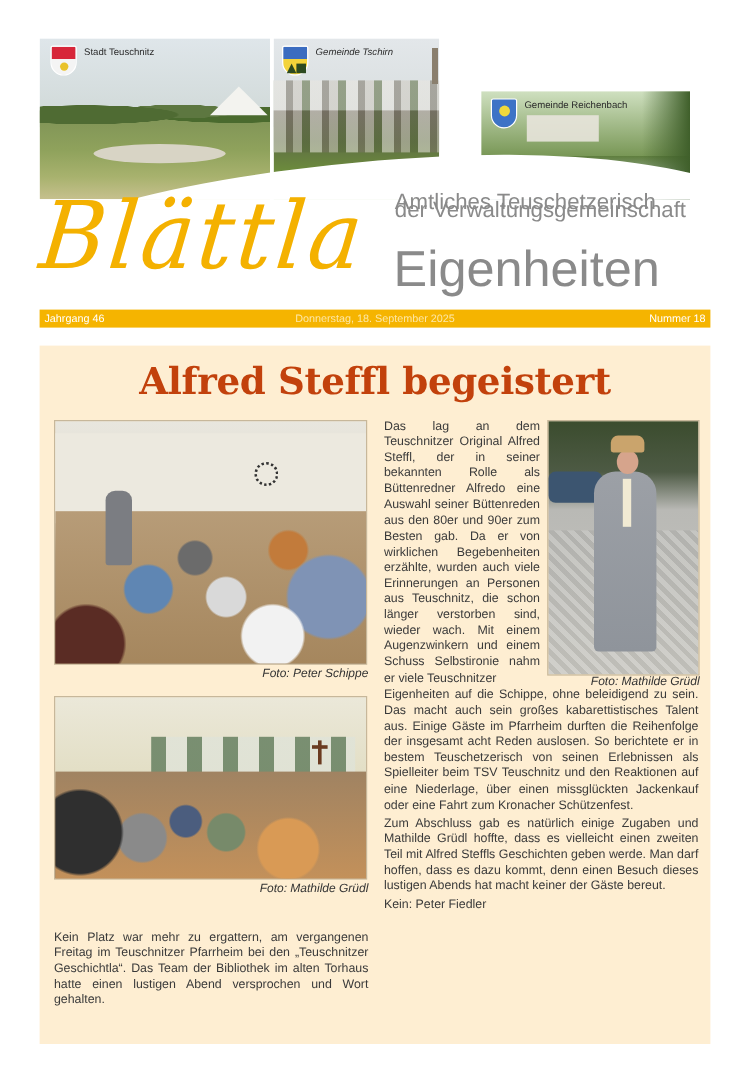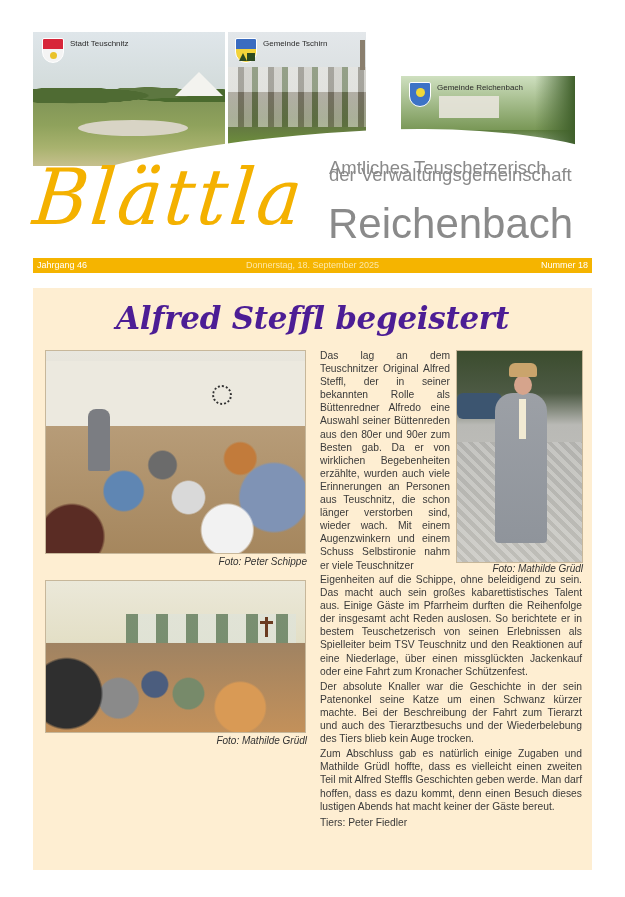--- a/index.html
+++ b/index.html
@@ -14,21 +14,21 @@
   .p1 { left: 0; width: 192px; }
   .p1 .sky { background: linear-gradient(#dfe6ea, #cfd8d6); }
   .p1 .ground { background: linear-gradient(#7d9156 0%, #8fa25c 45%, #a8b26e 75%, #c6c08d 100%); }
   .p1 .tent { position: absolute; left: 142px; top: 40px; width: 0; height: 0;
       border-left: 24px solid transparent; border-right: 24px solid transparent; border-bottom: 24px solid #f3f3ef; }
   .p1 .trees { position: absolute; left: 0; top: 48px; width: 192px; height: 26px;
       background: radial-gradient(ellipse at 20% 60%, #4f6b33 0 35%, transparent 36%),
                   radial-gradient(ellipse at 60% 50%, #5d7740 0 30%, transparent 31%),
                   radial-gradient(ellipse at 85% 60%, #4a6a2e 0 30%, transparent 31%); }
   .p1 .path { position: absolute; left: 45px; top: 88px; width: 110px; height: 16px; border-radius: 50%; background: #d8d4c5; }
-  .p2 { left: 195px; width: 138px; }
+  .p2 { left: 195px; width: 138px; font-style: italic; }
   .p2 .sky { background: linear-gradient(#e3e7ea, #d6dcdc); }
   .p2 .ground { background: linear-gradient(#6e6a5f 0%, #5e6e44 35%, #6d8d3c 70%, #8bab4c 100%); }
   .p2 .houses { position: absolute; left: 0; top: 35px; width: 170px; height: 60px;
       background: repeating-linear-gradient(90deg, #e9e6df 0 10px, #7b7466 10px 16px, #cfcac0 16px 24px, #5a6b3e 24px 30px); opacity: .55; }
   .p2 .steeple { position: absolute; left: 132px; top: 8px; width: 5px; height: 30px; background: #8a7f6e; }
   .p3 { left: 368px; width: 174px; margin-top: 44px; }
   .p3 .sky { background: linear-gradient(#cfe0c0, #6f8f4a); height: 45%; }
   .p3 .ground { background: linear-gradient(#5f7e3e 0%, #a5b7a6 25%, #c7d2d0 45%, #6d8a52 75%, #3f5e2a 100%); height: 60%; }
   .p3 .house { position: absolute; left: 38px; top: 20px; width: 60px; height: 22px; background: #e8e4dc; opacity: .9; }
   .p3 .tree { position: absolute; right: 0; top: 0; width: 40px; height: 134px; background: linear-gradient(90deg, rgba(60,90,40,.0), #3f5f2a); }
@@ -52,21 +52,21 @@
   .sub3 { position: absolute; left: 328px; top: 203px; font-size: 42px; color: #8a8a8a; line-height: 1; }
 
   
   .infobar { position: absolute; left: 33px; top: 258px; width: 559px; height: 15px; background: #f5b400; color: #ffffff; font-size: 9px; line-height: 15px; }
   .infobar .left { position: absolute; left: 4px; }
   .infobar .mid { position: absolute; left: 0; right: 0; text-align: center; color: #fde7a6; }
   .infobar .right { position: absolute; right: 4px; }
 
   
   .article { position: absolute; left: 33px; top: 288px; width: 559px; height: 582px; background: #feeed2; }
-  .title { position: absolute; left: 0; right: 0; top: 12px; text-align: center; font-family: "DejaVu Serif", serif; font-weight: bold; font-size: 31px; color: #4c1d95; letter-spacing: -0.3px; font-style: italic; }
+  .title { position: absolute; left: 0; right: 0; top: 12px; text-align: center; font-family: "DejaVu Serif", serif; font-weight: bold; font-size: 31px; color: #c2410c; letter-spacing: -0.3px; }
 
   .img { position: absolute; overflow: hidden; border: 1px solid #c7b79a; }
   .img1 { left: 12px; top: 62px; width: 261px; height: 204px; background: linear-gradient(#e8e6de 0%, #e2ddcd 40%, #9c8a72 55%, #7a6c5e 75%, #6d5c4c 100%); }
   .img1 .wall { position: absolute; left: 0; right: 0; top: 10px; height: 75px; background: #ece9df; }
   .img1 .clock { position: absolute; left: 166px; top: 34px; width: 20px; height: 20px; border: 2px dotted #333; border-radius: 50%; }
   .img1 .crowd { position: absolute; left: 0; right: 0; top: 75px; height: 130px;
       background:
         radial-gradient(circle at 10% 85%, #5a2c24 0 12%, transparent 13%),
         radial-gradient(circle at 30% 50%, #5f86b3 0 10%, transparent 11%),
         radial-gradient(circle at 55% 55%, #d9d9d9 0 10%, transparent 11%),
@@ -140,21 +140,21 @@
       <div class="tree"></div>
     <span class="crest blue" style="left:8px"></span>
     <span class="label" style="left:36px">Gemeinde Reichenbach</span>
   </div>
   <div class="wave"></div>
 </div>
 
 <div class="brand">Blättla</div>
 <div class="sub1">Amtliches Teuschetzerisch</div>
 <div class="sub2">der Verwaltungsgemeinschaft</div>
-<div class="sub3">Reichenbach</div>
+<div class="sub3">Eigenheiten</div>
 
 <div class="infobar">
   <span class="mid">Donnerstag, 18. September 2025</span>
   <span class="left">Jahrgang 46</span>
   <span class="right">Nummer 18</span>
 </div>
 
 <div class="article">
   <h1 class="title">Alfred Steffl begeistert</h1>
 
@@ -182,18 +182,20 @@
       <div class="hat"></div>
   </div>
   <div class="caption cap3">Foto: Mathilde Grüdl</div>
 
   <div class="body col-narrow">
     <p>Das lag an dem Teuschnitzer Original Alfred Steffl, der in seiner bekannten Rolle als Büttenredner Alfredo eine Auswahl seiner Büttenreden aus den 80er und 90er zum Besten gab. Da er von wirklichen Begebenheiten erzählte, wurden auch viele Erinnerungen an Personen aus Teuschnitz, die schon länger verstorben sind, wieder wach. Mit einem Augenzwinkern und einem Schuss Selbstironie nahm er viele Teuschnitzer</p>
   </div>
 
   <div class="body col-wide">
     <p>Eigenheiten auf die Schippe, ohne beleidigend zu sein. Das macht auch sein großes kabarettistisches Talent aus. Einige Gäste im Pfarrheim durften die Reihenfolge der insgesamt acht Reden auslosen. So berichtete er in bestem Teuschetzerisch von seinen Erlebnissen als Spielleiter beim TSV Teuschnitz und den Reaktionen auf eine Niederlage, über einen missglückten Jackenkauf oder eine Fahrt zum Kronacher Schützenfest.</p>
-    <p>Der absolute Knaller war die Geschichte in der sein Patenonkel seine Katze um einen Schwanz kürzer machte. Bei der Beschreibung der Fahrt zum Tierarzt und auch des Tierarztbesuchs und der Wiederbelebung des Tiers blieb kein Auge trocken.</p>
     <p>Zum Abschluss gab es natürlich einige Zugaben und Mathilde Grüdl hoffte, dass es vielleicht einen zweiten Teil mit Alfred Steffls Geschichten geben werde. Man darf hoffen, dass es dazu kommt, denn einen Besuch dieses lustigen Abends hat macht keiner der Gäste bereut.</p>
-    <p style="text-align:left">Tiers: Peter Fiedler</p>
-  </div>
-
+    <p style="text-align:left">Kein: Peter Fiedler</p>
+  </div>
+
+  <div class="body col-left">
+    <p>Kein Platz war mehr zu ergattern, am vergangenen Freitag im Teuschnitzer Pfarrheim bei den „Teuschnitzer Geschichtla“. Das Team der Bibliothek im alten Torhaus hatte einen lustigen Abend versprochen und Wort gehalten.</p>
+  </div>
 </div>
 
 </body></html>

